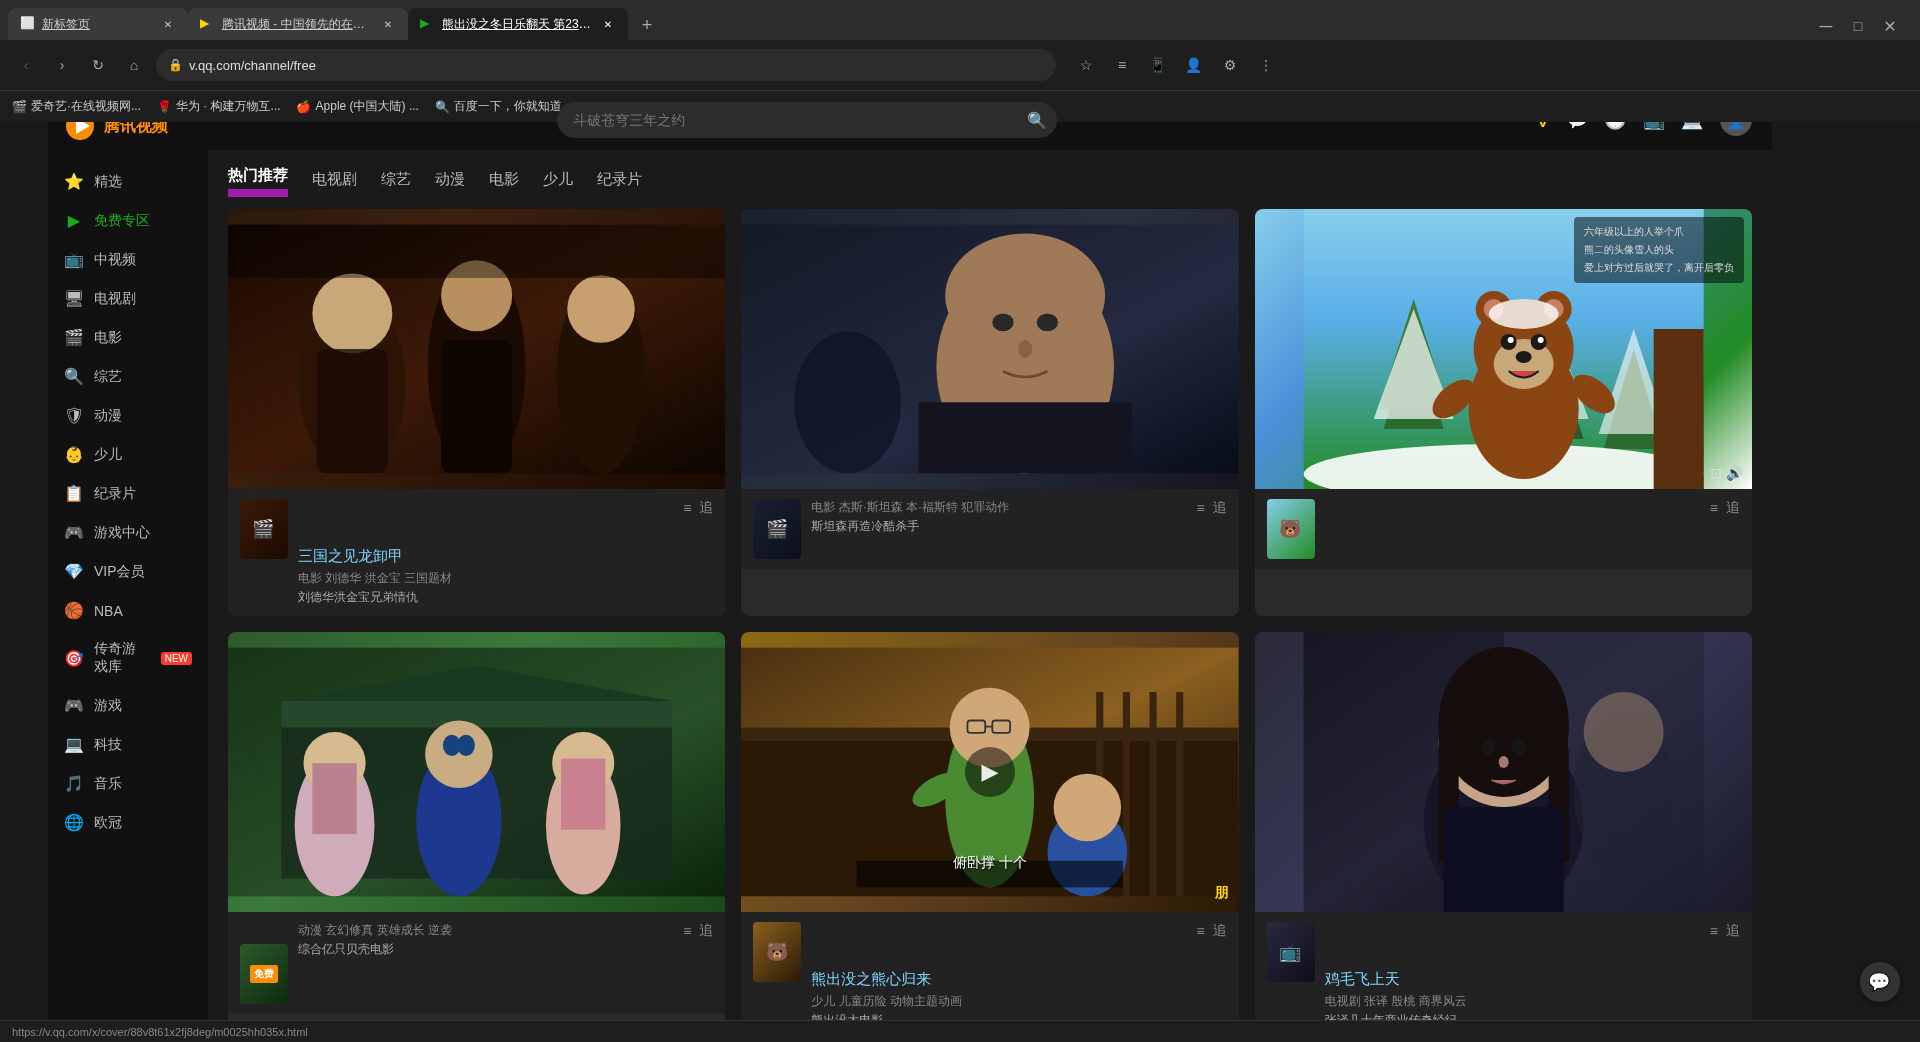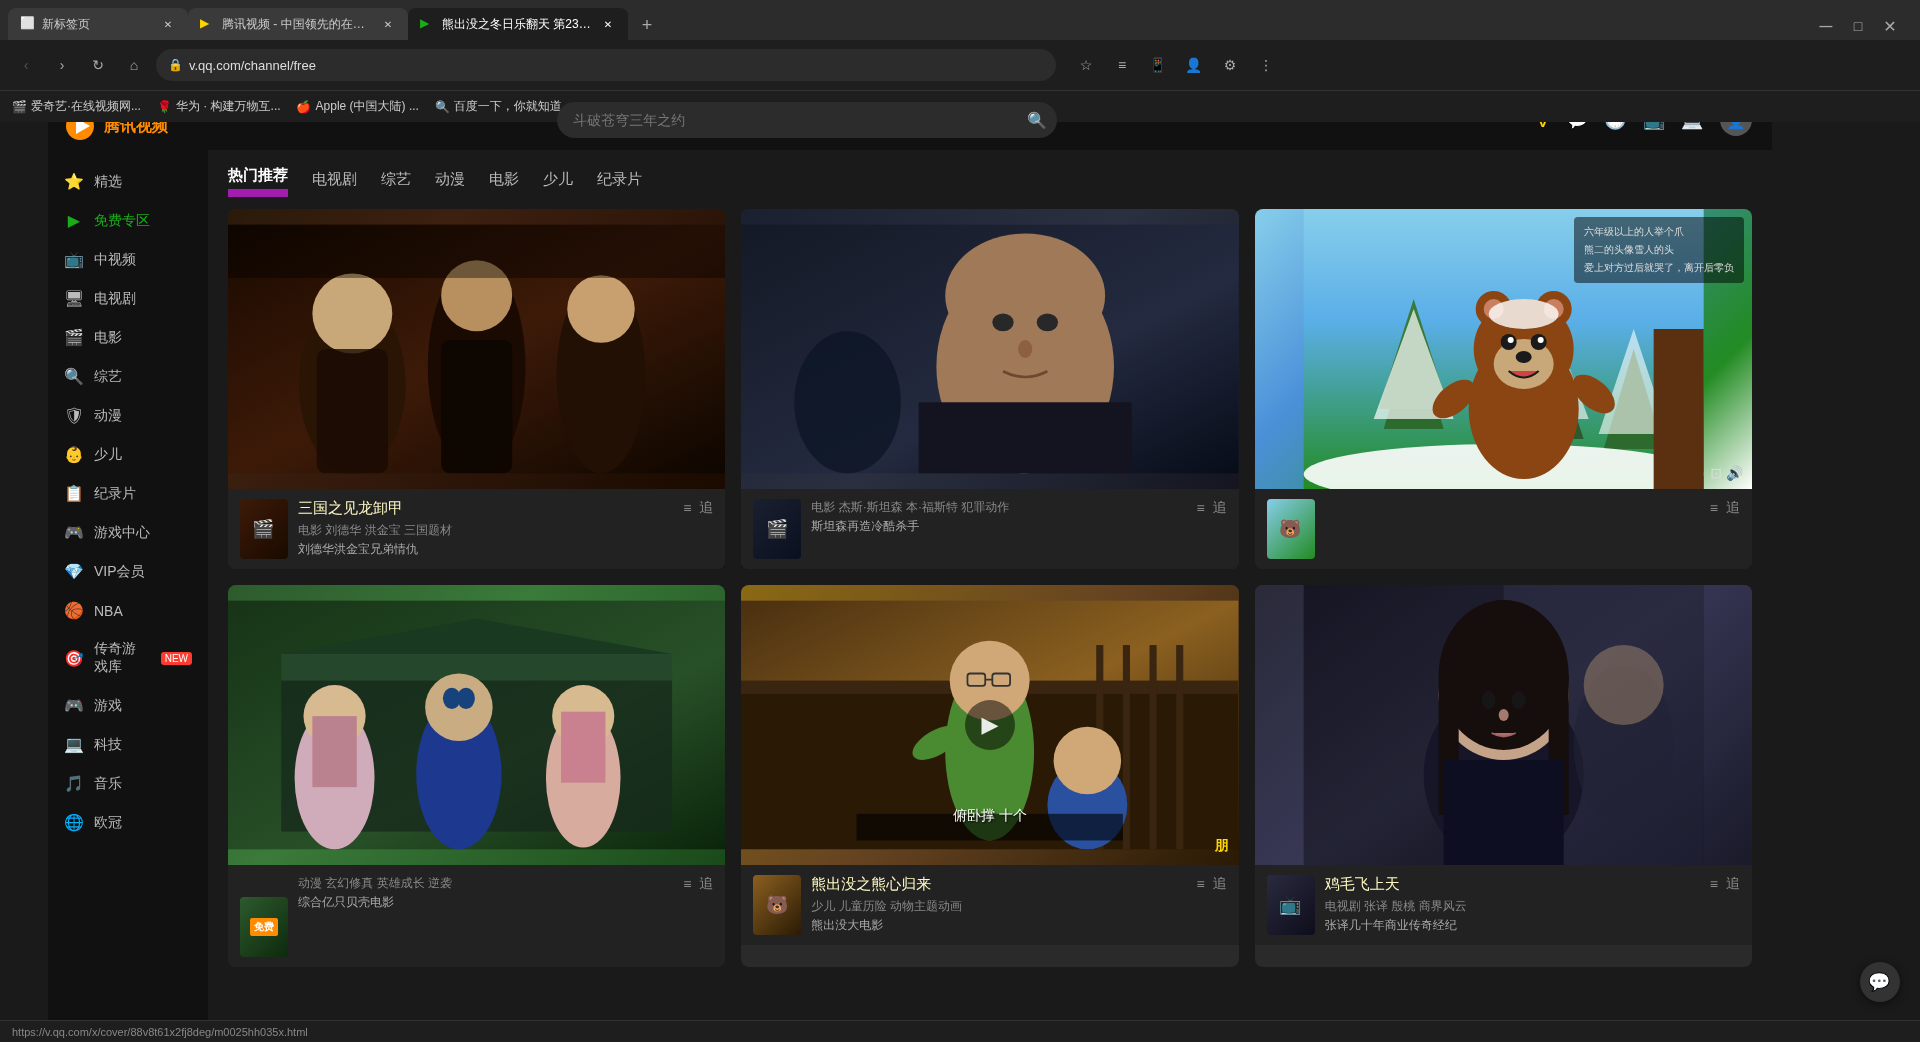--- a/index.html
+++ b/index.html
@@ -5,21 +5,21 @@
     * { margin: 0; padding: 0; box-sizing: border-box; }
     body { background: #1a1a1a; color: #fff; font-family: 'Microsoft YaHei', Arial, sans-serif; width: 1920px; min-height: 1042px; overflow-x: hidden; }
 
     
     .browser-chrome { background: #2c2c2c; height: 90px; position: relative; }
     .tab-bar { display: flex; align-items: flex-end; height: 40px; padding: 0 8px; background: #2c2c2c; }
     .tab { display: flex; align-items: center; height: 32px; padding: 0 12px; border-radius: 8px 8px 0 0; font-size: 12px; color: #ccc; min-width: 180px; max-width: 220px; position: relative; cursor: pointer; }
     .tab.active { background: #1e1e1e; color: #fff; }
     .tab:not(.active) { background: #3a3a3a; }
     .tab-favicon { width: 16px; height: 16px; margin-right: 6px; border-radius: 2px; }
-    .tab-title { flex: 1; overflow: hidden; text-overflow: ellipsis; white-space: nowrap; font-size: 12px; }
+    .tab-title { flex: 1; overflow: hidden; text-overflow: ellipsis; white-space: nowrap; font-size: 12px; text-decoration: underline; }
     .tab-close { width: 16px; height: 16px; display: flex; align-items: center; justify-content: center; border-radius: 50%; font-size: 10px; cursor: pointer; margin-left: 4px; }
     .tab-new { width: 30px; height: 30px; display: flex; align-items: center; justify-content: center; font-size: 18px; color: #aaa; cursor: pointer; margin-left: 4px; }
     .browser-nav { display: flex; align-items: center; height: 50px; padding: 0 12px; background: #1e1e1e; gap: 8px; }
     .nav-btn { width: 28px; height: 28px; display: flex; align-items: center; justify-content: center; border-radius: 50%; cursor: pointer; color: #aaa; font-size: 14px; }
     .nav-btn.disabled { color: #555; cursor: default; }
     .address-bar { flex: 1; height: 32px; background: #2c2c2c; border-radius: 16px; display: flex; align-items: center; padding: 0 12px; font-size: 13px; color: #ddd; max-width: 900px; }
     .address-bar .lock { color: #aaa; margin-right: 6px; font-size: 12px; }
     .browser-actions { display: flex; align-items: center; gap: 8px; margin-left: 8px; }
     .browser-action-btn { width: 28px; height: 28px; display: flex; align-items: center; justify-content: center; cursor: pointer; color: #aaa; font-size: 14px; border-radius: 4px; }
     .bookmarks-bar { height: 32px; background: #1e1e1e; display: flex; align-items: center; padding: 0 12px; gap: 16px; border-top: 1px solid #333; }
@@ -56,21 +56,21 @@
     .nav-tab.active { color: #fff; font-weight: bold; border-bottom: 8px solid #a21caf; }
 
     
     .content-area { padding: 0 20px 20px; }
     .video-grid { display: grid; grid-template-columns: repeat(3, 1fr); gap: 16px; }
     .video-card { border-radius: 8px; overflow: hidden; background: #2a2a2a; cursor: pointer; position: relative; }
     .thumbnail-bg { width: 100%; height: 280px; display: flex; align-items: center; justify-content: center; font-size: 80px; position: relative; overflow: hidden; }
     .video-info { padding: 10px 12px; background: #222; display: flex; align-items: flex-start; gap: 10px; }
     .video-thumb-small { width: 48px; height: 60px; border-radius: 4px; background: #333; flex-shrink: 0; display: flex; align-items: center; justify-content: center; font-size: 20px; overflow: hidden; }
     .video-details { flex: 1; }
-    .video-title { font-size: 15px; color: #fef9c3; margin-bottom: 4px; font-weight: 500; }
+    .video-title { font-size: 15px; color: #7dd3fc; margin-bottom: 4px; font-weight: 500; margin-top: 48px; }
     .video-meta { font-size: 12px; color: #888; margin-bottom: 2px; }
     .video-desc { font-size: 12px; color: #aaa; }
     .video-actions { display: flex; align-items: center; gap: 8px; margin-left: auto; }
     .action-btn { color: #888; font-size: 14px; cursor: pointer; display: flex; align-items: center; gap: 4px; }
 
     
     .thumb-sanguo { background: linear-gradient(135deg, #2a1a0a 0%, #3d2010 30%, #1a0a00 100%); }
     .thumb-jixieshi { background: linear-gradient(135deg, #1a2030 0%, #2a3040 50%, #151520 100%); }
     .thumb-bear { background: linear-gradient(135deg, #87ceeb 0%, #4a90d9 30%, #228B22 80%, #ffffff 100%); }
     .thumb-yinian { background: linear-gradient(135deg, #2d5a2d 0%, #3a7a3a 40%, #1a4a1a 100%); }

